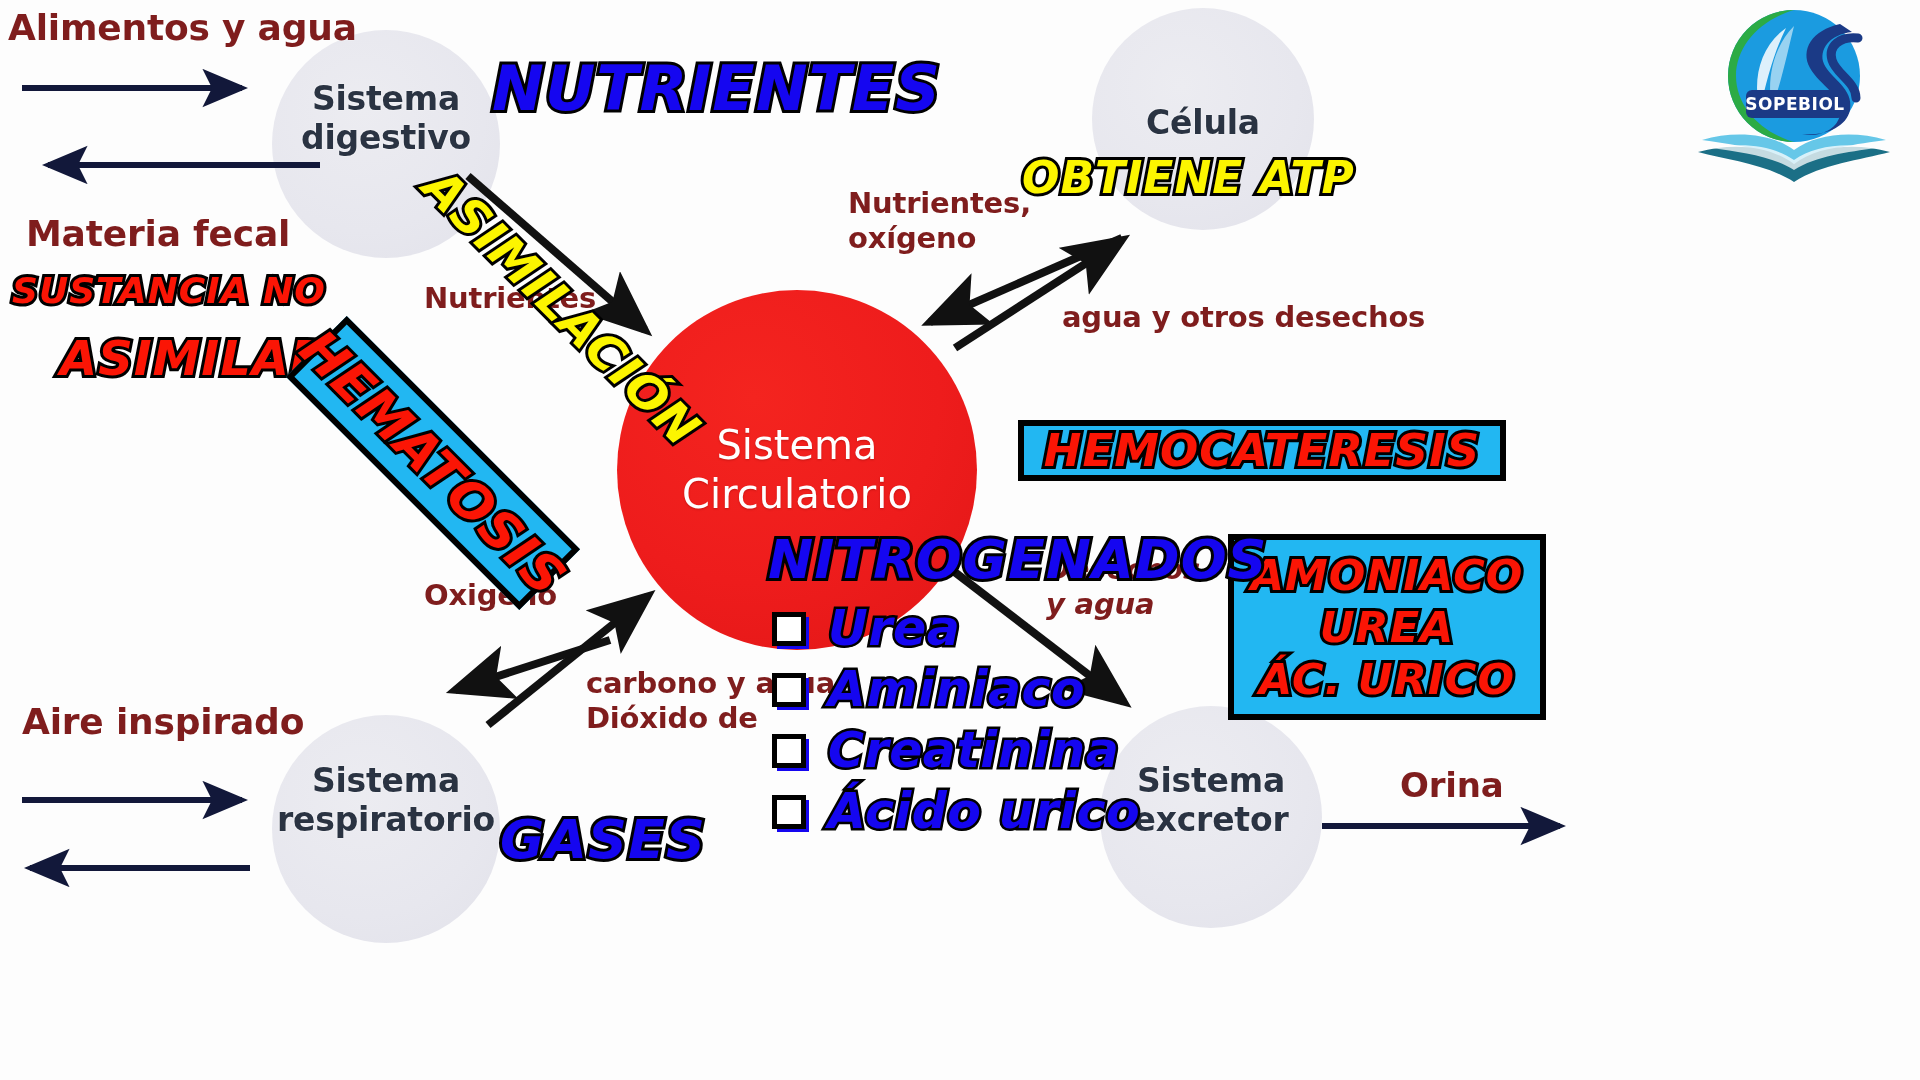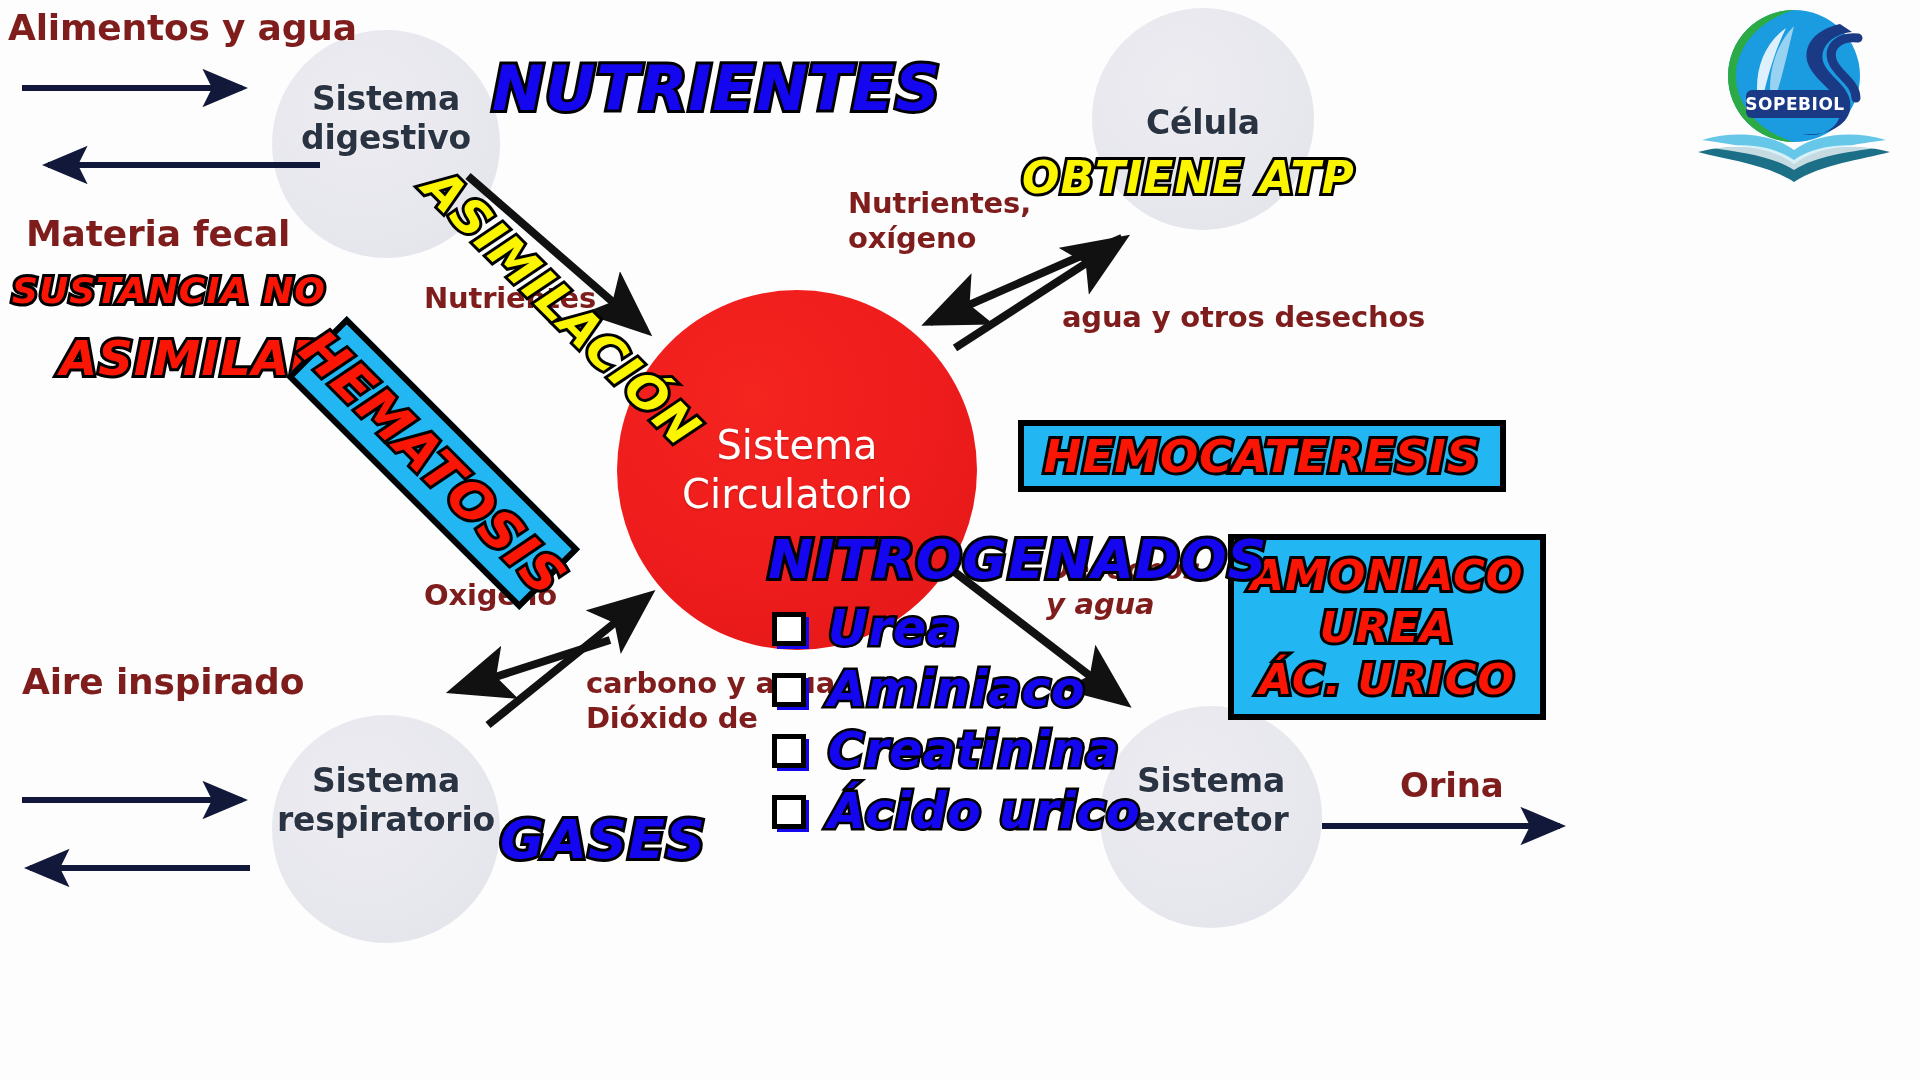--- a/index.html
+++ b/index.html
@@ -181,40 +181,40 @@
   <div class="thin" style="left:586px;top:666px;font-size:29px;font-weight:700;text-align:left;">
     <div>carbono y agua</div>
     <div>Dióxido de</div>
   </div>
 
   <div class="thin" style="left:1046px;top:552px;font-size:29px;font-weight:700;text-align:left;font-style:italic;">
     <div>Desechos</div>
     <div>y agua</div>
   </div>
 
-  <div class="thin" style="left:22px;top:660px;font-size:36px;font-weight:700;">Aire inspirado</div>
+  <div class="thin" style="left:22px;top:700px;font-size:36px;font-weight:700;">Aire inspirado</div>
 
   <div class="thin" style="left:1400px;top:765px;font-size:34px;font-weight:700;">Orina</div>
 
   <div class="anno blue" style="left:492px;top:52px;font-size:62px;">NUTRIENTES</div>
 
   <div class="anno yellow" style="left:452px;top:158px;font-size:48px;transform:rotate(45deg);transform-origin:left top;">ASIMILACIÓN</div>
 
   <div class="anno yellow" style="left:1022px;top:152px;font-size:44px;">OBTIENE ATP</div>
 
   <div class="anno red" style="left:12px;top:270px;font-size:36px;">SUSTANCIA NO</div>
   <div class="anno red" style="left:60px;top:330px;font-size:48px;">ASIMILADA</div>
 
   <div class="anno blue" style="left:500px;top:808px;font-size:54px;">GASES</div>
 
   <div class="cbox" style="left:268px;top:420px;width:330px;height:86px;transform:rotate(45deg);transform-origin:center center;">
     <div class="anno red" style="font-size:52px;">HEMATOSIS</div>
   </div>
 
-  <div class="cbox" style="left:1018px;top:420px;width:488px;height:72px;">
+  <div class="cbox" style="left:1018px;top:420px;width:488px;height:61px;">
     <div class="anno red" style="font-size:45px;">HEMOCATERESIS</div>
   </div>
 
   <div class="cbox" style="left:1228px;top:534px;width:318px;height:186px;gap:2px;">
     <div class="anno red" style="font-size:43px;">AMONIACO</div>
     <div class="anno red" style="font-size:43px;">UREA</div>
     <div class="anno red" style="font-size:43px;font-style:italic;">ÁC. URICO</div>
   </div>
 
   <div class="anno blue" style="left:768px;top:528px;font-size:54px;">NITROGENADOS</div>

